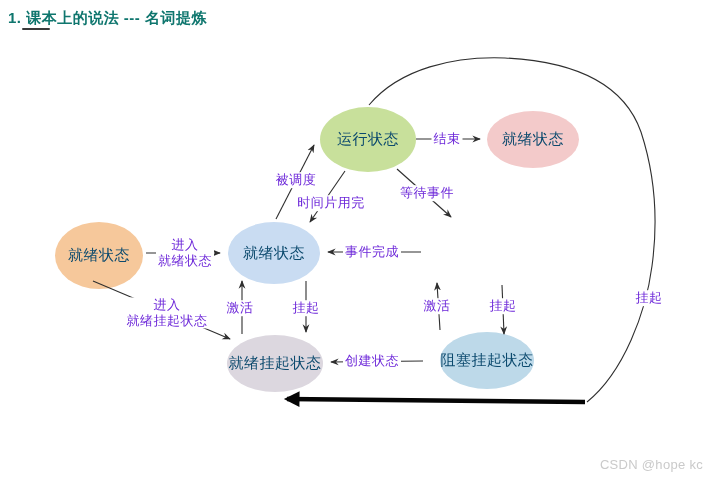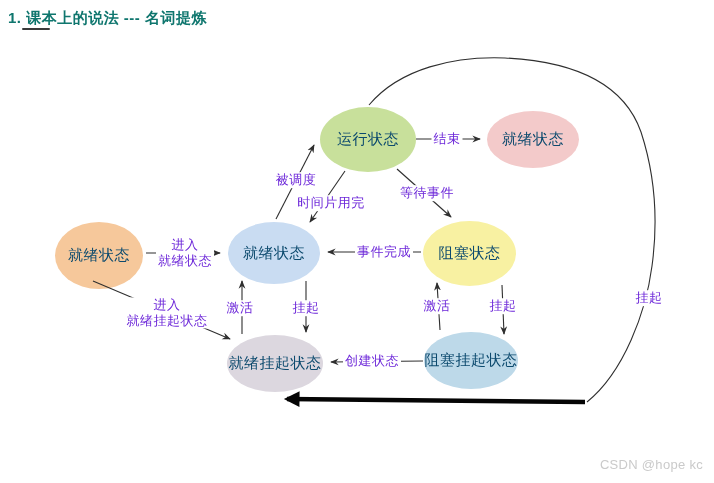--- a/index.html
+++ b/index.html
@@ -42,27 +42,24 @@
   </div>
   <div class="node" style="left: 487px; top: 111px; width: 92px; height: 57px; background-color: rgb(243, 202, 202);">
     <span>就绪状态</span>
   </div>
   <div class="node" style="left: 55px; top: 222px; width: 88px; height: 67px; background-color: rgb(246, 200, 155);">
     <span>就绪状态</span>
   </div>
   <div class="node" style="left: 228px; top: 222px; width: 92px; height: 62px; background-color: rgb(201, 220, 242);">
     <span>就绪状态</span>
   </div>
-  <div class="node" style="left: 423px; top: 221px; width: 93px; height: 65px; background-color: rgb(248, 241, 162);">
-    <span>阻塞状态</span>
-  </div>
   <div class="node" style="left: 227px; top: 335px; width: 96px; height: 57px; background-color: rgb(220, 215, 223);">
     <span>就绪挂起状态</span>
   </div>
-  <div class="node" style="left: 424px; top: 332px; width: 94px; height: 57px; background-color: rgb(189, 217, 233);">
+  <div class="node" style="left: 440px; top: 332px; width: 94px; height: 57px; background-color: rgb(189, 217, 233);">
     <span>阻塞挂起状态</span>
   </div>
 
   <svg id="edges" width="714" height="483" viewBox="0 0 714 483">
     <defs>
       <marker id="arr" viewBox="0 0 10 10" refX="8.5" refY="5" markerWidth="9" markerHeight="9" orient="auto-start-reverse" markerUnits="userSpaceOnUse">
         <path d="M0,1.2 L9.5,5 L0,8.8 L3,5 Z" fill="#2f2f2f"></path>
       </marker>
       <marker id="arrBig" viewBox="0 0 10 10" refX="8" refY="5" markerWidth="4.2" markerHeight="3.4" orient="auto">
         <path d="M0,0 L10,5 L0,10 Z" fill="#050505"></path>
@@ -83,21 +80,21 @@
       <path d="M423,361 L331,362" marker-end="url(#arr)"></path>
       <path d="M369,105 C400,68 455,56 505,58 C565,61 622,78 641,132 C656,178 658,222 652,266 C646,312 624,372 587,402"></path>
     </g>
     <path d="M585,402 L287,399" stroke="#050505" stroke-width="4.6" fill="none" marker-end="url(#arrBig)"></path>
   </svg>
 
   <div class="elabel" style="left:447px;top:139px;">结束</div>
   <div class="elabel" style="left:296px;top:180px;">被调度</div>
   <div class="elabel" style="left:331px;top:203px;">时间片用完</div>
   <div class="elabel" style="left:427px;top:193px;">等待事件</div>
-  <div class="elabel" style="left:372px;top:252px;margin-left:12px;">事件完成</div>
+  <div class="elabel" style="left:372px;top:252px;">事件完成</div>
   <div class="elabel" style="left:185px;top:253px;">
     <span>进入</span>
     <span>就绪状态</span>
   </div>
   <div class="elabel" style="left:167px;top:313px;">
     <span>进入</span>
     <span>就绪挂起状态</span>
   </div>
   <div class="elabel" style="left:240px;top:308px;">激活</div>
   <div class="elabel" style="left:306px;top:308px;">挂起</div>

